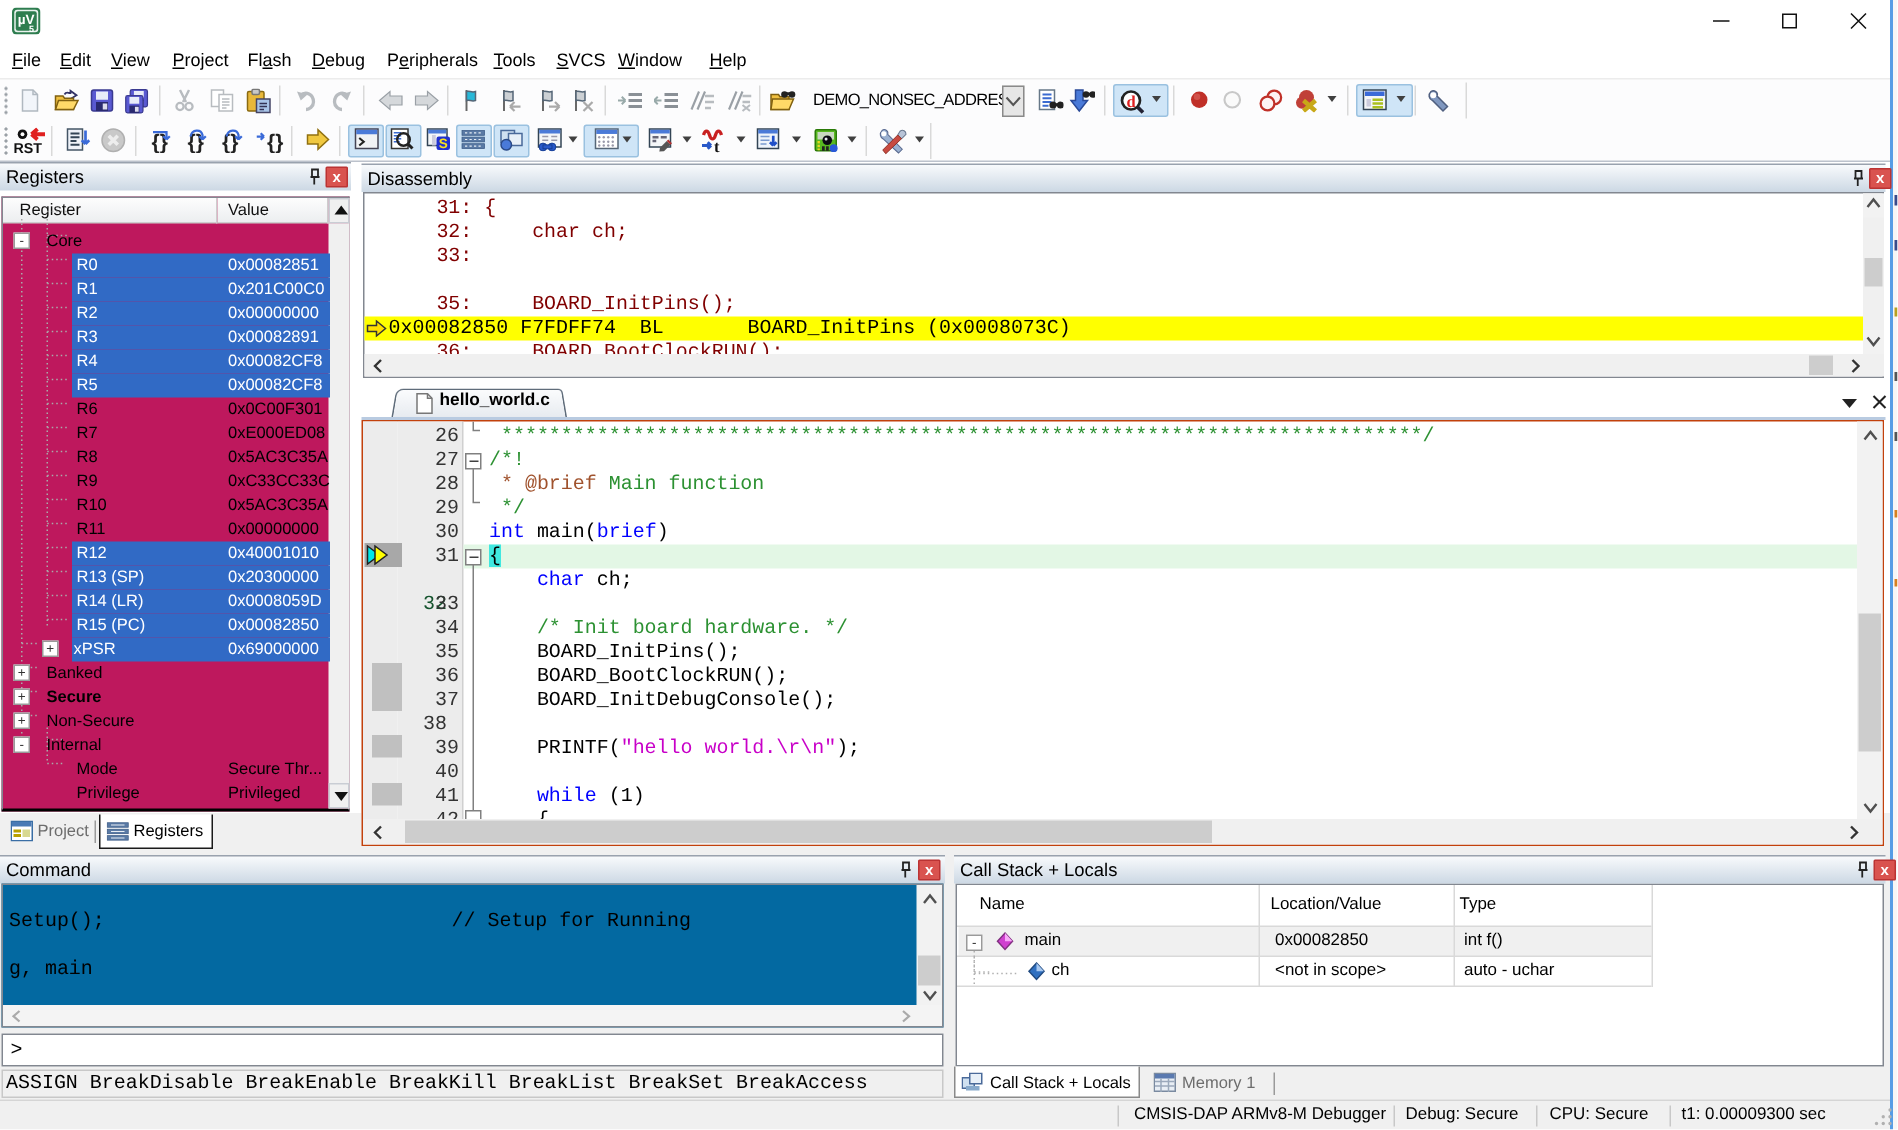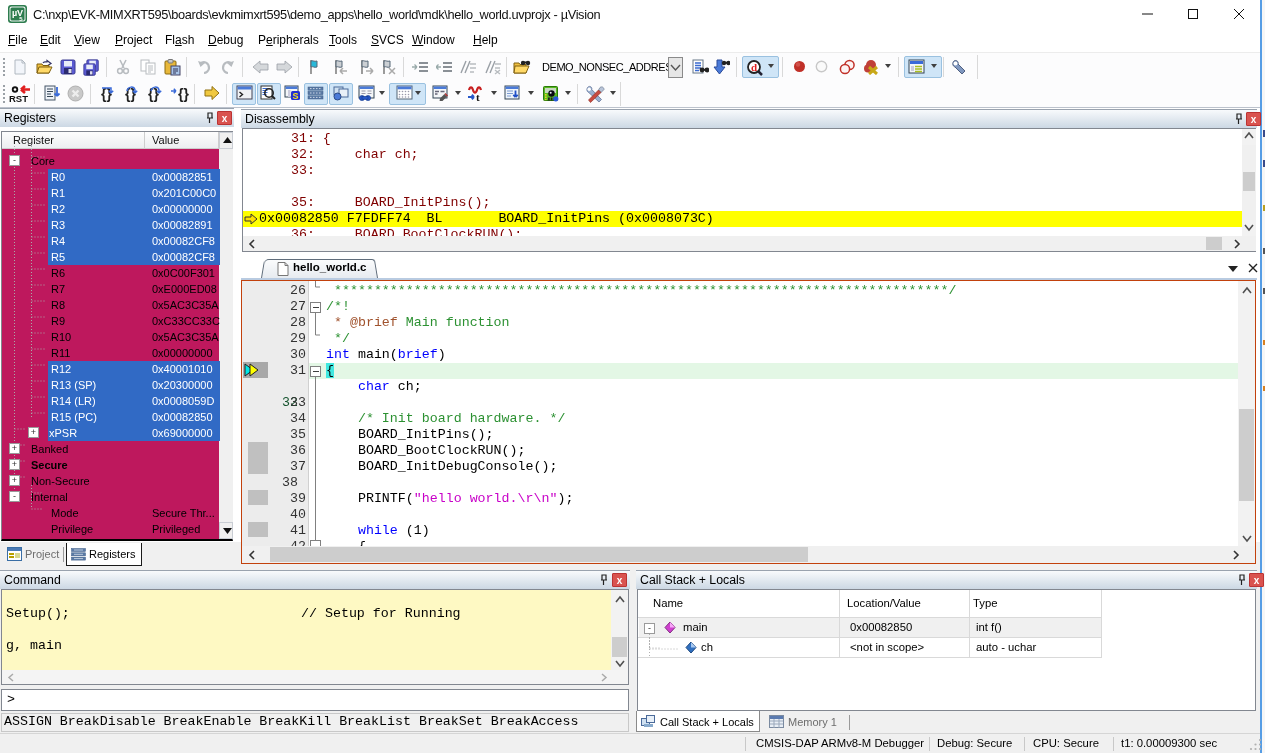--- a/index.html
+++ b/index.html
@@ -44,21 +44,21 @@
 #disbox{position:absolute;left:1px;top:19px;width:1014px;height:124px;background:#fff;border:1px solid #828790}
 .mono{font-family:"Liberation Mono",monospace;font-size:13.3px;line-height:16px;white-space:pre}
 .dline{position:absolute;left:16px;color:#800000}
 
 #edit{position:absolute;left:241px;top:256px;width:1016px;height:310px}
 #tabbar{position:absolute;left:0;top:0;width:1016px;height:24px;background:#fff;border-bottom:2px solid #b9cbe1}
 #edbox{position:absolute;left:0;top:24px;width:1015px;height:284px;background:#fff;border:1px solid #c2410c}
 .gray-blk{position:absolute;left:6px;width:20px;height:15px;background:#c0c0c0}
 
 #cmd{position:absolute;left:0;top:570px;width:630px;height:162px}
-#cmdbox{position:absolute;left:1px;top:19px;width:628px;height:96px;background:#fef9c3;border:1px solid #828790}
+#cmdbox{position:absolute;left:1px;top:19px;width:628px;height:96px;background:#0369a1;border:1px solid #828790}
 #cmdin{position:absolute;left:1px;top:119px;width:628px;height:22px;background:#fff;border:1px solid #828790}
 #cmdbar{position:absolute;left:1px;top:143px;width:628px;height:19px;background:#f0f0f0;border:1px solid #c8c8c8}
 
 #cs{position:absolute;left:636px;top:570px;width:621px;height:162px;font-size:11.3px}
 #csbox{position:absolute;left:1px;top:19px;width:619px;height:122px;background:#fff;border:1px solid #828790}
 
 #status{position:absolute;left:0;top:733px;width:1260px;height:20px;background:#f0f0f0;border-top:1px solid #d5d5d5;font-size:11.3px;line-height:19px}
 .ssep{position:absolute;top:3px;width:1px;height:14px;background:#c8c8c8}
 .kw{color:#0000ff}.cm{color:#2c9132}.st{color:#c800c8}.bf{color:#a0522d}
 </style></head><body>
@@ -74,21 +74,20 @@
 <div class="abs" style="left:0;top:542px;width:1260px;height:191px;background:#f0f0f0"></div>
 
 <div id="title">
  <svg class="abs" style="left:8px;top:5px" width="19" height="18" viewBox="0 0 19 18">
         <rect x="0" y="0" width="19" height="18" rx="3" fill="#2e7d4f"></rect>
         <rect x="1.5" y="1.5" width="16" height="15" rx="2" fill="#fff" opacity="0.9"></rect>
         <rect x="2.5" y="2.5" width="14" height="13" rx="1.5" fill="#2e7d4f"></rect>
         <text x="9.5" y="11" font-size="9" fill="#fff" text-anchor="middle" font-weight="bold" font-family="Liberation Sans">µV</text>
         <text x="13" y="16" font-size="6" fill="#fff" text-anchor="middle" font-weight="bold" font-family="Liberation Sans">5</text>
       </svg>
- <div class="txt">C:\nxp\EVK-MIMXRT595\boards\evkmimxrt595\demo_apps\hello_world\mdk\hello_world.uvprojx - µVision</div>
  <div class="wbtn" style="left:1124px"><svg width="46" height="28">
           <line x1="18" y1="14" x2="29" y2="14" stroke="#111" stroke-width="1"></line>
         </svg></div>
  <div class="wbtn" style="left:1170px"><svg width="46" height="28">
           <rect x="18.5" y="9.5" width="9" height="9" fill="none" stroke="#111" stroke-width="1"></rect>
         </svg></div>
  <div class="wbtn" style="left:1216px"><svg width="46" height="28">
           <path d="M18 9 L28 19 M28 9 L18 19" stroke="#111" stroke-width="1" fill="none"></path>
         </svg></div>
 </div>

